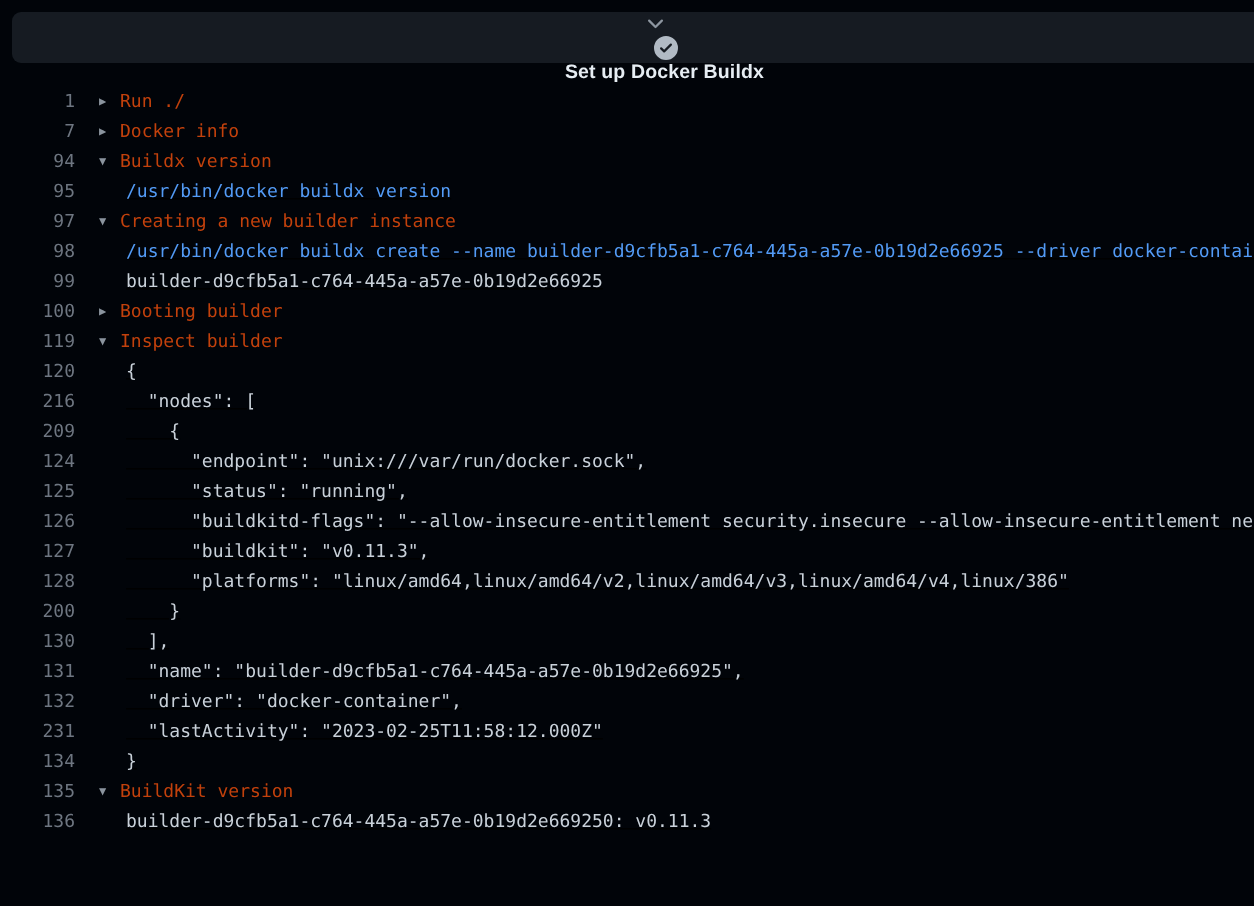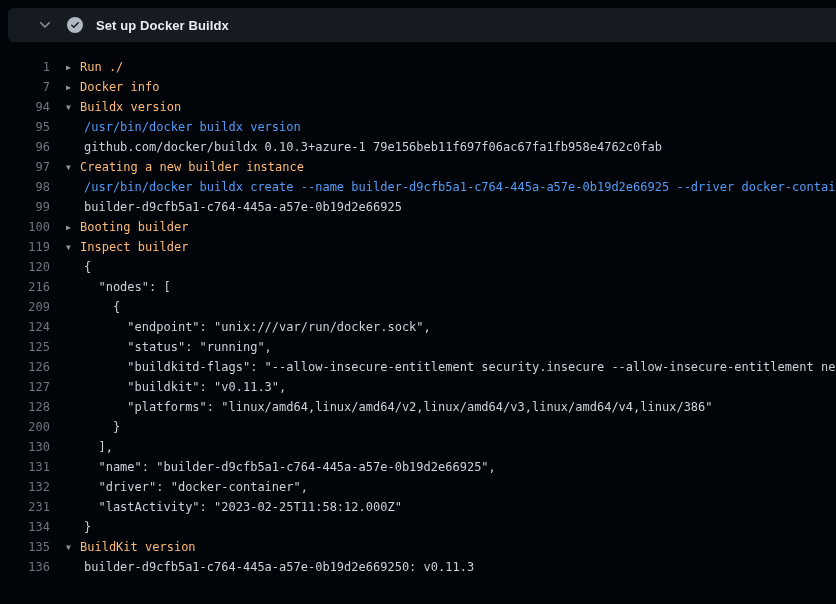--- a/index.html
+++ b/index.html
@@ -6,20 +6,21 @@
   body{
     width:836px;height:604px;overflow:hidden;position:relative;
     background:#010409;
     font-family:"Liberation Sans",sans-serif;
   }
   .step-header{
     position:absolute;left:8px;top:8px;width:828px;height:34px;
     background:#161b22;border-radius:6px 0 0 6px;
     display:flex;align-items:center;padding-left:29px;box-sizing:border-box;
     cursor:pointer;
+    flex-direction:column;
   }
   .chev{flex:none;display:flex;align-items:center;justify-content:center;width:16px;height:16px;}
   .check{flex:none;margin-left:14px;display:flex;align-items:center;justify-content:center;width:16px;height:16px;}
   .step-title{
     margin-left:13px;color:#e6edf3;font-size:13px;font-weight:600;
     letter-spacing:.1px;white-space:nowrap;
   }
   .log{
     position:absolute;left:0;top:42px;width:836px;padding-top:15px;
     font-family:"DejaVu Sans Mono","Liberation Mono",monospace;
@@ -30,21 +31,21 @@
     flex:none;width:50px;text-align:right;color:#6e7681;cursor:pointer;
     user-select:none;
   }
   .body{flex:none;padding-left:16px;white-space:pre;}
   .line.command .body,.line.output .body{padding-left:34px;text-decoration:underline;}
   .group-collapsed .body,.group-expanded .body{cursor:pointer;}
   .arrow{
     display:inline-block;width:14px;font-size:8px;color:#8b949e;
     vertical-align:1px;
   }
-  .group-collapsed .text,.group-expanded .text{color:#fdba74;}
+  .group-collapsed .text,.group-expanded .text{color:#c2410c;}
   .command .text{color:#539bf5;}
   .output .text{color:#c9d1d9;}
 </style>
 </head>
 <body>
 
 <div class="step-header">
   <span class="chev">
     <svg width="16" height="16" viewBox="0 0 16 16" aria-hidden="true">
       <path fill="#8d96a0" d="M12.78 5.22a.75.75 0 010 1.06l-4.25 4.25a.75.75 0 01-1.06 0L3.22 6.28a.75.75 0 011.06-1.06L8 8.94l3.72-3.72a.75.75 0 011.06 0z"></path>
@@ -56,21 +57,20 @@
     </svg>
   </span>
   <span class="step-title">Set up Docker Buildx</span>
 </div>
 
 <div class="log">
     <div class="line group-collapsed"><span class="num">1</span><span class="body"><span class="arrow">▶</span><span class="text">Run ./</span></span></div>
     <div class="line group-collapsed"><span class="num">7</span><span class="body"><span class="arrow">▶</span><span class="text">Docker info</span></span></div>
     <div class="line group-expanded"><span class="num">94</span><span class="body"><span class="arrow">▼</span><span class="text">Buildx version</span></span></div>
     <div class="line command"><span class="num">95</span><span class="body"><span class="text">/usr/bin/docker buildx version</span></span></div>
-    <div class="line output"><span class="num">96</span><span class="body"><span class="text">github.com/docker/buildx 0.10.3+azure-1 79e156beb11f697f06ac67fa1fb958e4762c0fab</span></span></div>
     <div class="line group-expanded"><span class="num">97</span><span class="body"><span class="arrow">▼</span><span class="text">Creating a new builder instance</span></span></div>
     <div class="line command"><span class="num">98</span><span class="body"><span class="text">/usr/bin/docker buildx create --name builder-d9cfb5a1-c764-445a-a57e-0b19d2e66925 --driver docker-container</span></span></div>
     <div class="line output"><span class="num">99</span><span class="body"><span class="text">builder-d9cfb5a1-c764-445a-a57e-0b19d2e66925</span></span></div>
     <div class="line group-collapsed"><span class="num">100</span><span class="body"><span class="arrow">▶</span><span class="text">Booting builder</span></span></div>
     <div class="line group-expanded"><span class="num">119</span><span class="body"><span class="arrow">▼</span><span class="text">Inspect builder</span></span></div>
     <div class="line output"><span class="num">120</span><span class="body"><span class="text">{</span></span></div>
     <div class="line output"><span class="num">216</span><span class="body"><span class="text">  "nodes": [</span></span></div>
     <div class="line output"><span class="num">209</span><span class="body"><span class="text">    {</span></span></div>
     <div class="line output"><span class="num">124</span><span class="body"><span class="text">      "endpoint": "unix:///var/run/docker.sock",</span></span></div>
     <div class="line output"><span class="num">125</span><span class="body"><span class="text">      "status": "running",</span></span></div>

